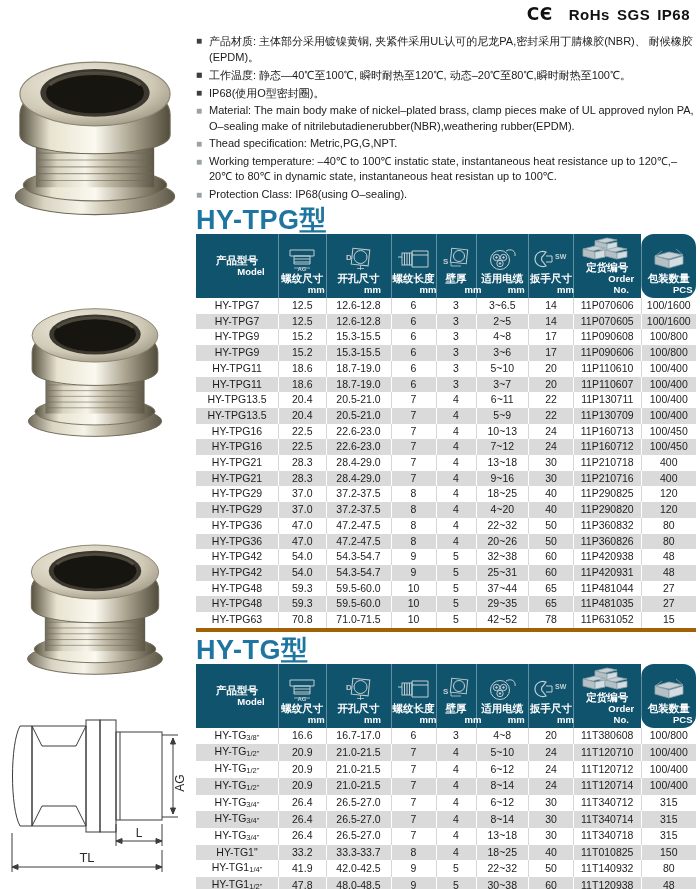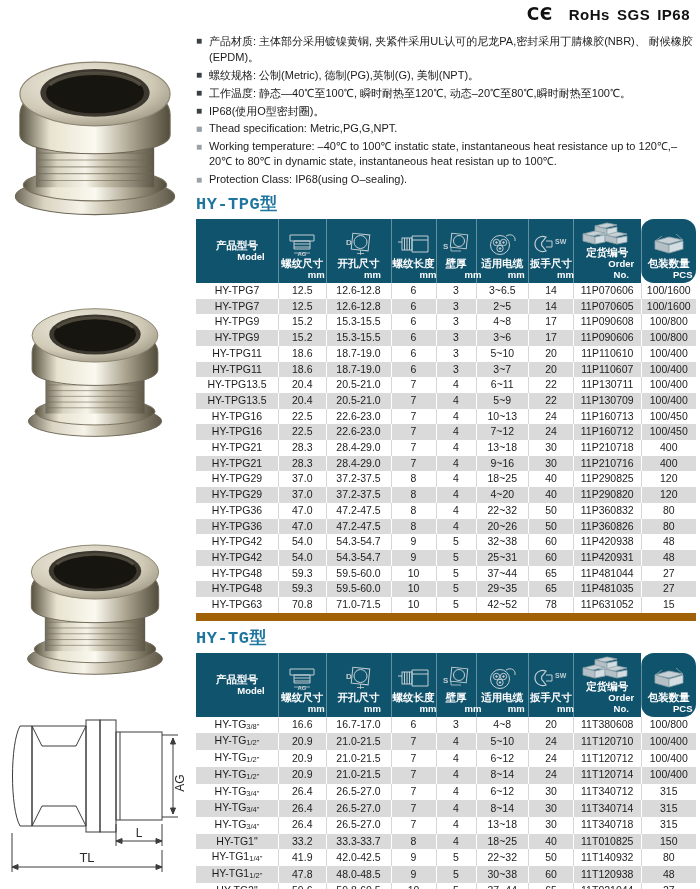--- a/index.html
+++ b/index.html
@@ -22,25 +22,25 @@
   
   .right-col{position:absolute;left:196px;top:33px;width:500px;}
   ul.specs{list-style:none;margin:0;padding:0;font-size:11px;}
   ul.specs li{position:relative;padding-left:13px;margin:0 0 2px 0;line-height:16px;}
   ul.specs .bullet{position:absolute;left:0;top:0;font-size:10px;}
   ul.cn .bullet{color:#3a3f44;}
   ul.en{margin-top:2px;}
   ul.en li{line-height:15.5px;color:#202020;}
   ul.en .bullet{color:#9aa2a8;}
 
-  h2.section-title{margin:7px 0 3px 0;font-size:17px;font-weight:700;color:#1e75a0;
-                   letter-spacing:.5px;line-height:22px;font-family:Liberation Mono, monospace;}
+  h2.section-title{margin:7px 0 3px 0;font-size:27px;font-weight:700;color:#1e75a0;
+                   letter-spacing:.5px;line-height:22px;}
 
   table.spec{width:100%;border-collapse:collapse;table-layout:fixed;
-             border-bottom:8px solid #a16207;}
+             border-bottom:4px solid #a16207;}
   table.spec thead th{background:#10536d;color:#fff;font-weight:700;vertical-align:bottom;
              padding:2px 0 3px 0;border-right:1px solid rgba(255,255,255,.35);}
   table.spec thead th:last-child{border-right:none;border-radius:13px;}
   table.spec thead th.model-col{vertical-align:middle;}
   th .icon{display:block;height:25px;margin:0 auto;text-align:center;}
   th .h-cn{font-size:10.5px;line-height:12px;}
   th .h-en{font-size:9.5px;line-height:11px;margin-left:28px;}
   table.spec tbody td{height:15.7px;line-height:15.7px;padding:0 1px;font-size:10.5px;
              color:#1c1c1c;text-align:center;border-right:1px solid #d6d6d6;
              white-space:nowrap;overflow:hidden;background:#fff;}
@@ -148,26 +148,26 @@
       <line x1="10" y1="179" x2="160" y2="179"></line>
       <path d="M10,179 l6,-2.5 l0,5 Z" fill="#3c3c3c"></path>
         <path d="M160,179 l-6,-2.5 l0,5 Z" fill="#3c3c3c"></path>
       <text x="85" y="174" font-size="13" fill="#2a2a2a" stroke="none" text-anchor="middle">TL</text>
     </svg>
   </div>
 
   <div class="right-col">
     <ul class="specs cn" id="specs-cn">
         <li><span class="bullet">■</span><span>产品材质: 主体部分采用镀镍黄铜, 夹紧件采用UL认可的尼龙PA,密封采用丁腈橡胶(NBR)、 耐候橡胶(EPDM)。</span></li>
-        <li><span class="bullet">■</span><span>螺纹规格: 公制(Metric), 德制(PG),英制(G), 美制(NPT)。</span></li>
+        <li><span class="bullet">■</span></li>
         <li><span class="bullet">■</span><span>工作温度: 静态—40℃至100℃, 瞬时耐热至120℃, 动态–20℃至80℃,瞬时耐热至100℃。</span></li>
         <li><span class="bullet">■</span><span>IP68(使用O型密封圈)。</span></li>
       </ul>
     <ul class="specs en" id="specs-en">
-        <li><span class="bullet">■</span></li>
+        <li><span class="bullet">■</span><span>Material: The main body make of nickel–plated brass, clamp pieces make of UL approved nylon PA, O–sealing make of nitrilebutadienerubber(NBR),weathering rubber(EPDM).</span></li>
         <li><span class="bullet">■</span><span>Thead specification: Metric,PG,G,NPT.</span></li>
         <li><span class="bullet">■</span><span>Working temperature: –40℃ to 100℃ instatic state, instantaneous heat resistance up to 120℃,–20℃ to 80℃ in dynamic state, instantaneous heat resistan up to 100℃.</span></li>
         <li><span class="bullet">■</span><span>Protection Class: IP68(using O–sealing).</span></li>
       </ul>
 
     <h2 class="section-title">HY-TPG型</h2>
     <table class="spec">
       <colgroup>
         <col style="width:16.5%">
           <col style="width:9.5%">

